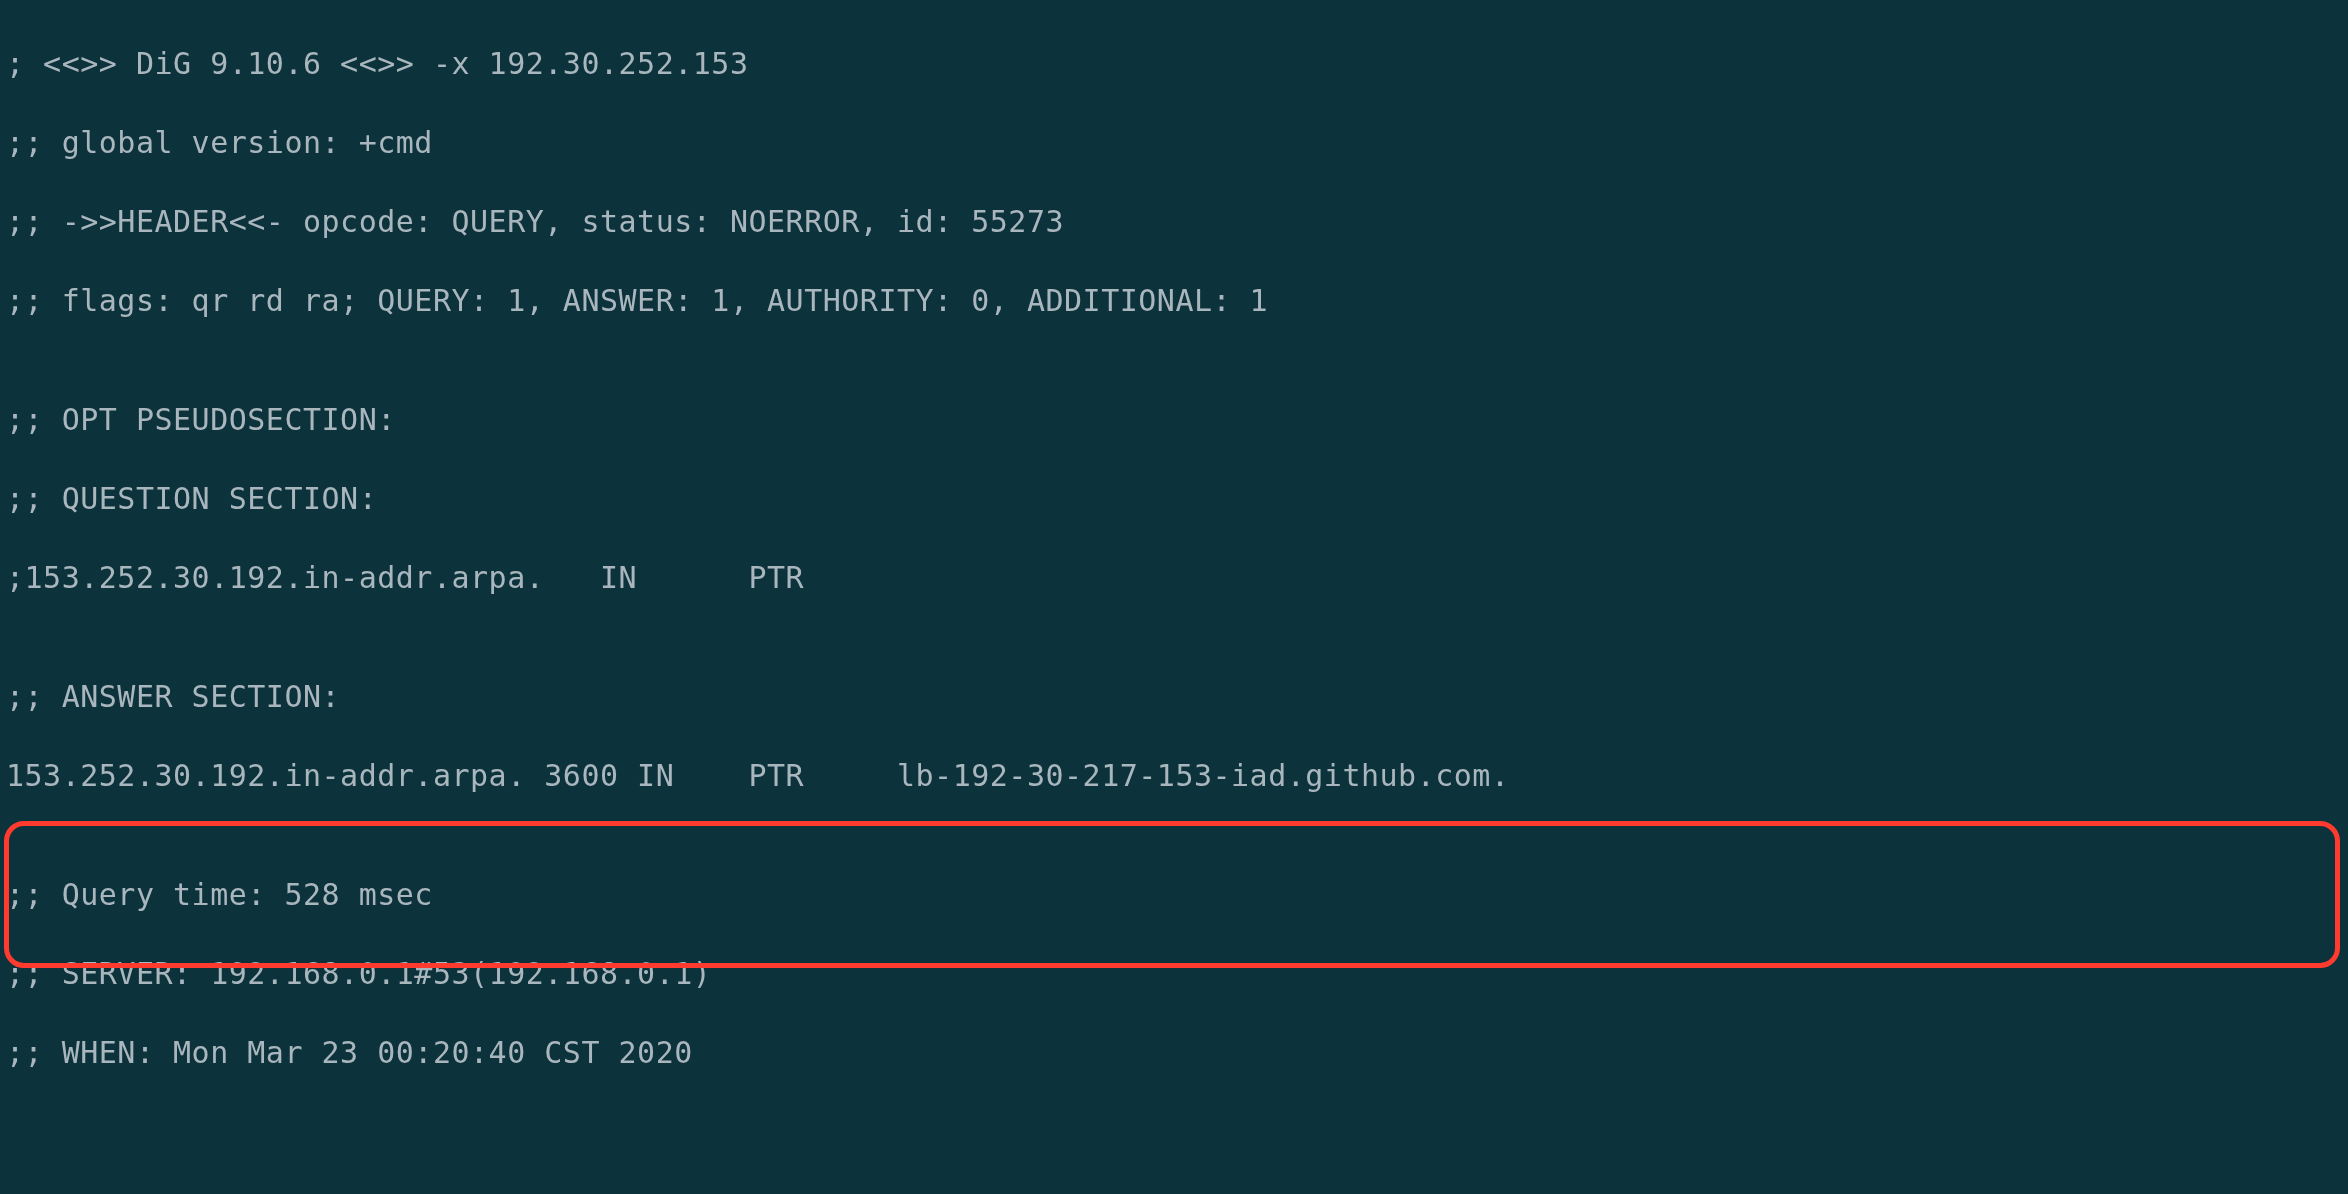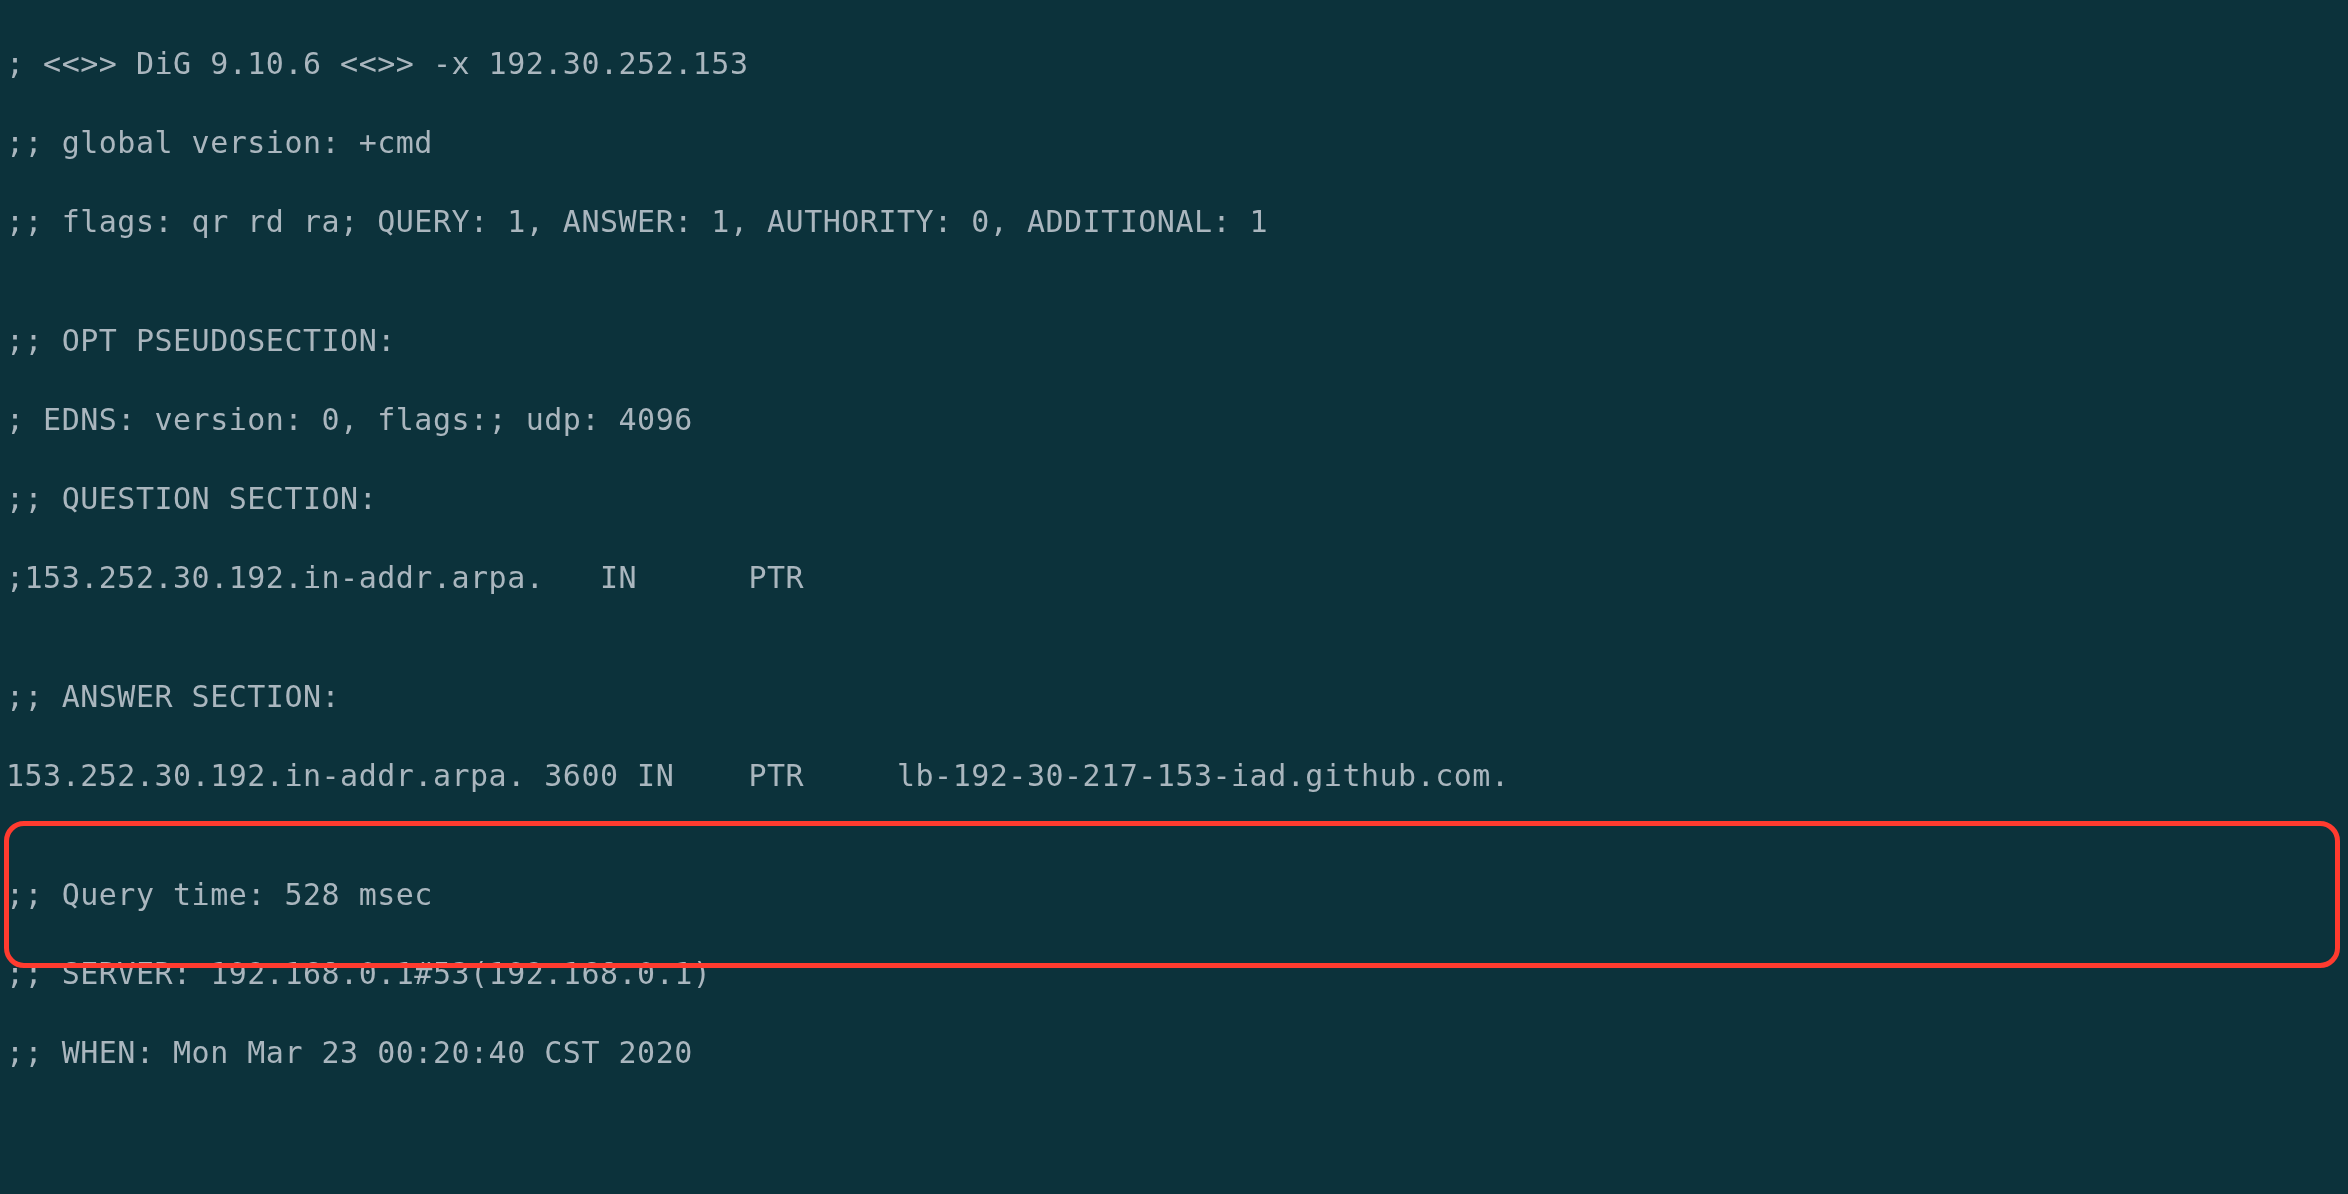--- a/index.html
+++ b/index.html
@@ -32,24 +32,24 @@
     box-sizing: border-box;
     pointer-events: none;
   }
 </style>
 </head>
 <body>
 
 <div class="terminal">
 <div class="line">; &lt;&lt;&gt;&gt; DiG 9.10.6 &lt;&lt;&gt;&gt; -x 192.30.252.153</div>
 <div class="line">;; global version: +cmd</div>
+<div class="line">;; -&gt;&gt;HEADER&lt;&lt;- opcode: QUERY, status: NOERROR, id: 55273</div>
 <div class="line">;; flags: qr rd ra; QUERY: 1, ANSWER: 1, AUTHORITY: 0, ADDITIONAL: 1</div>
 <div class="line"></div>
 <div class="line">;; OPT PSEUDOSECTION:</div>
-<div class="line">; EDNS: version: 0, flags:; udp: 4096</div>
 <div class="line">;; QUESTION SECTION:</div>
 <div class="line">;153.252.30.192.in-addr.arpa.   IN      PTR</div>
 <div class="line"></div>
 <div class="line" id="ans-start">;; ANSWER SECTION:</div>
 <div class="line" id="ans-end">153.252.30.192.in-addr.arpa. 3600 IN    PTR     lb-192-30-217-153-iad.github.com.</div>
 <div class="line"></div>
 <div class="line">;; Query time: 528 msec</div>
 <div class="line">;; SERVER: 192.168.0.1#53(192.168.0.1)</div>
 <div class="line">;; WHEN: Mon Mar 23 00:20:40 CST 2020</div>
 

